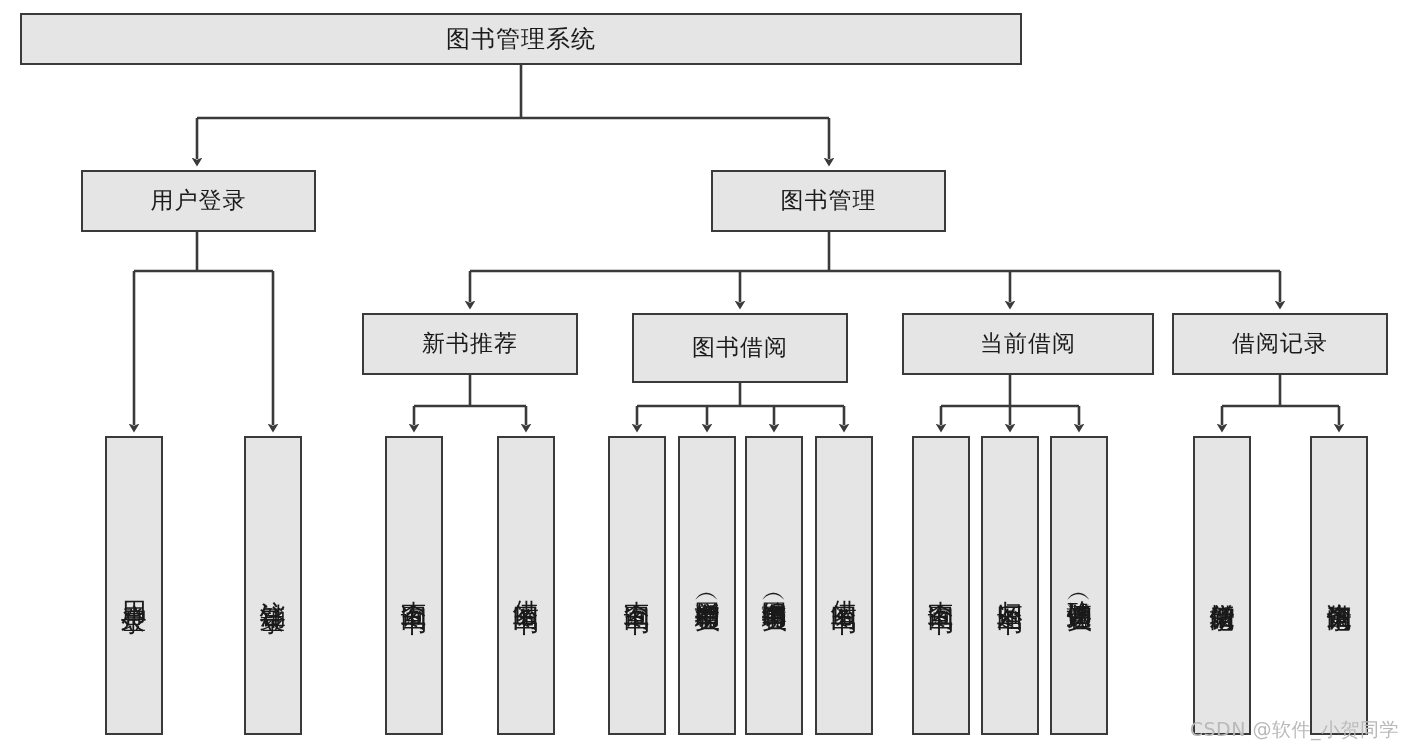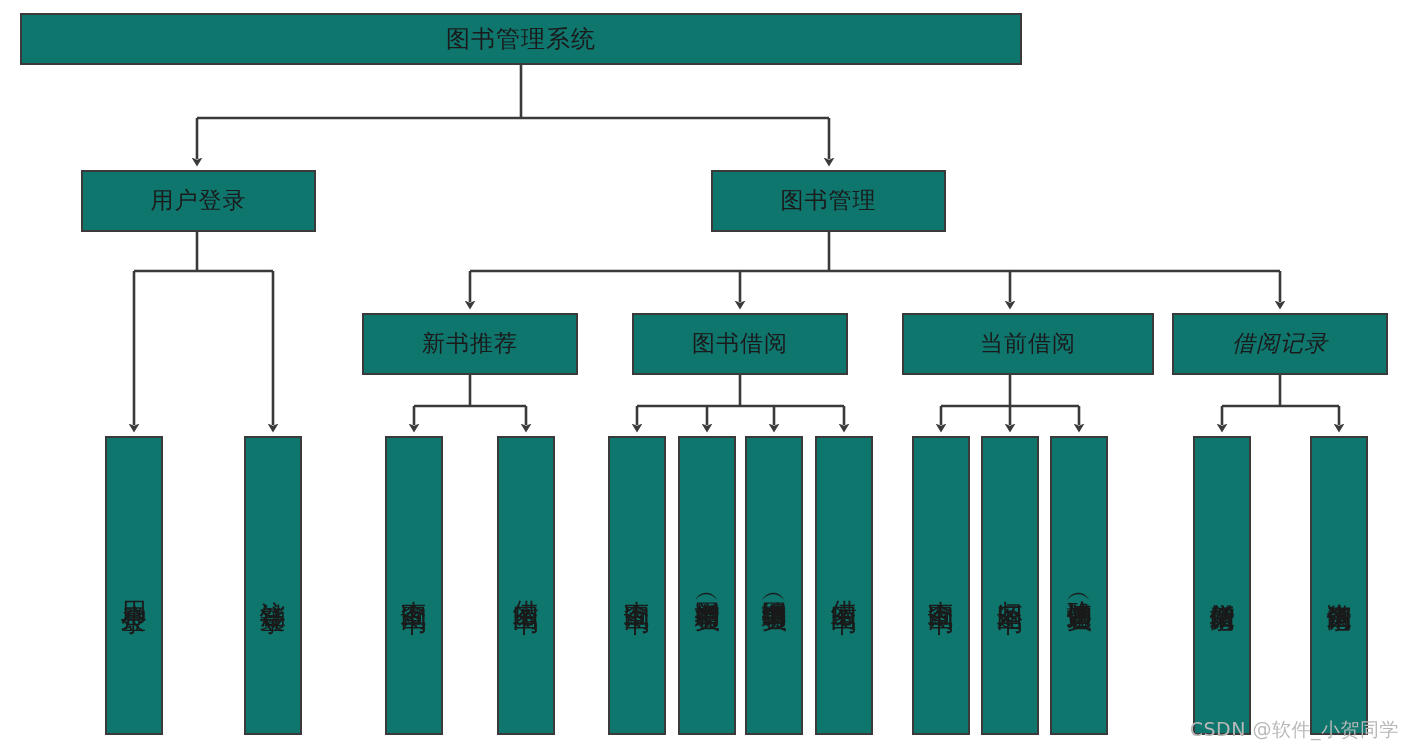--- a/index.html
+++ b/index.html
@@ -9,21 +9,21 @@
     font-family:"DejaVu Sans","Liberation Sans",sans-serif;
     overflow:hidden;
   }
   #canvas{position:relative;width:1405px;height:747px;}
   svg.wires{position:absolute;left:0;top:0;width:1405px;height:747px;pointer-events:none;}
 
   .node{
     position:absolute;
     box-sizing:border-box;
     border:2px solid #3a3a3a;
-    background:#0f766e;
+    background:#e5e5e5;
     display:flex;
     align-items:center;
     justify-content:center;
     color:#1a1a1a;
     z-index:3;
   }
   .node .lbl{
     display:block;
     text-align:center;
     line-height:1.18;
@@ -123,27 +123,27 @@
   <div class="node h-node" style="left:81px;top:170px;width:235px;height:62px;">
     <span class="lbl">用户登录</span>
   </div>
   <div class="node h-node" style="left:711px;top:170px;width:235px;height:62px;">
     <span class="lbl">图书管理</span>
   </div>
 
   <div class="node h-node" style="left:362px;top:313px;width:216px;height:62px;">
     <span class="lbl">新书推荐</span>
   </div>
-  <div class="node h-node" style="left:632px;top:313px;width:216px;height:62px;">
+  <div class="node h-node" style="left:632px;top:313px;width:216px;height:70px;">
     <span class="lbl">图书借阅</span>
   </div>
   <div class="node h-node" style="left:902px;top:313px;width:252px;height:62px;">
     <span class="lbl">当前借阅</span>
   </div>
-  <div class="node h-node" style="left:1172px;top:313px;width:216px;height:62px;font-style:italic;">
+  <div class="node h-node" style="left:1172px;top:313px;width:216px;height:62px;">
     <span class="lbl">借阅记录</span>
   </div>
 
   <div class="node v-node" style="left:105px;top:436px;width:58px;height:299px;">
     <span class="lbl">用户登录</span>
   </div>
   <div class="node v-node" style="left:244px;top:436px;width:58px;height:299px;">
     <span class="lbl">注销登录</span>
   </div>
 

